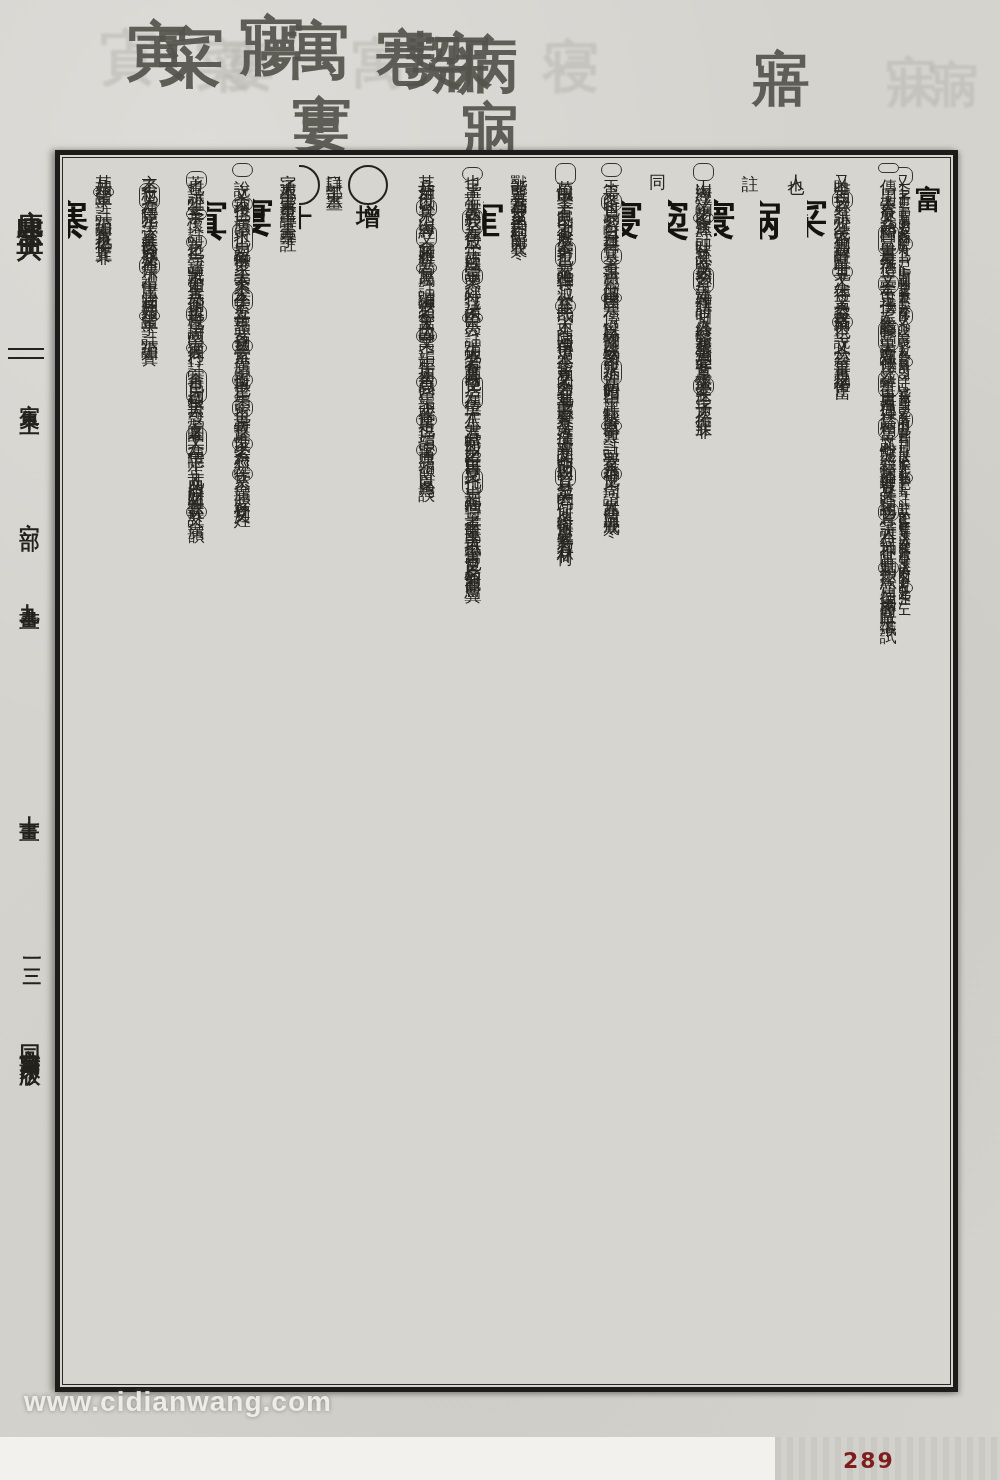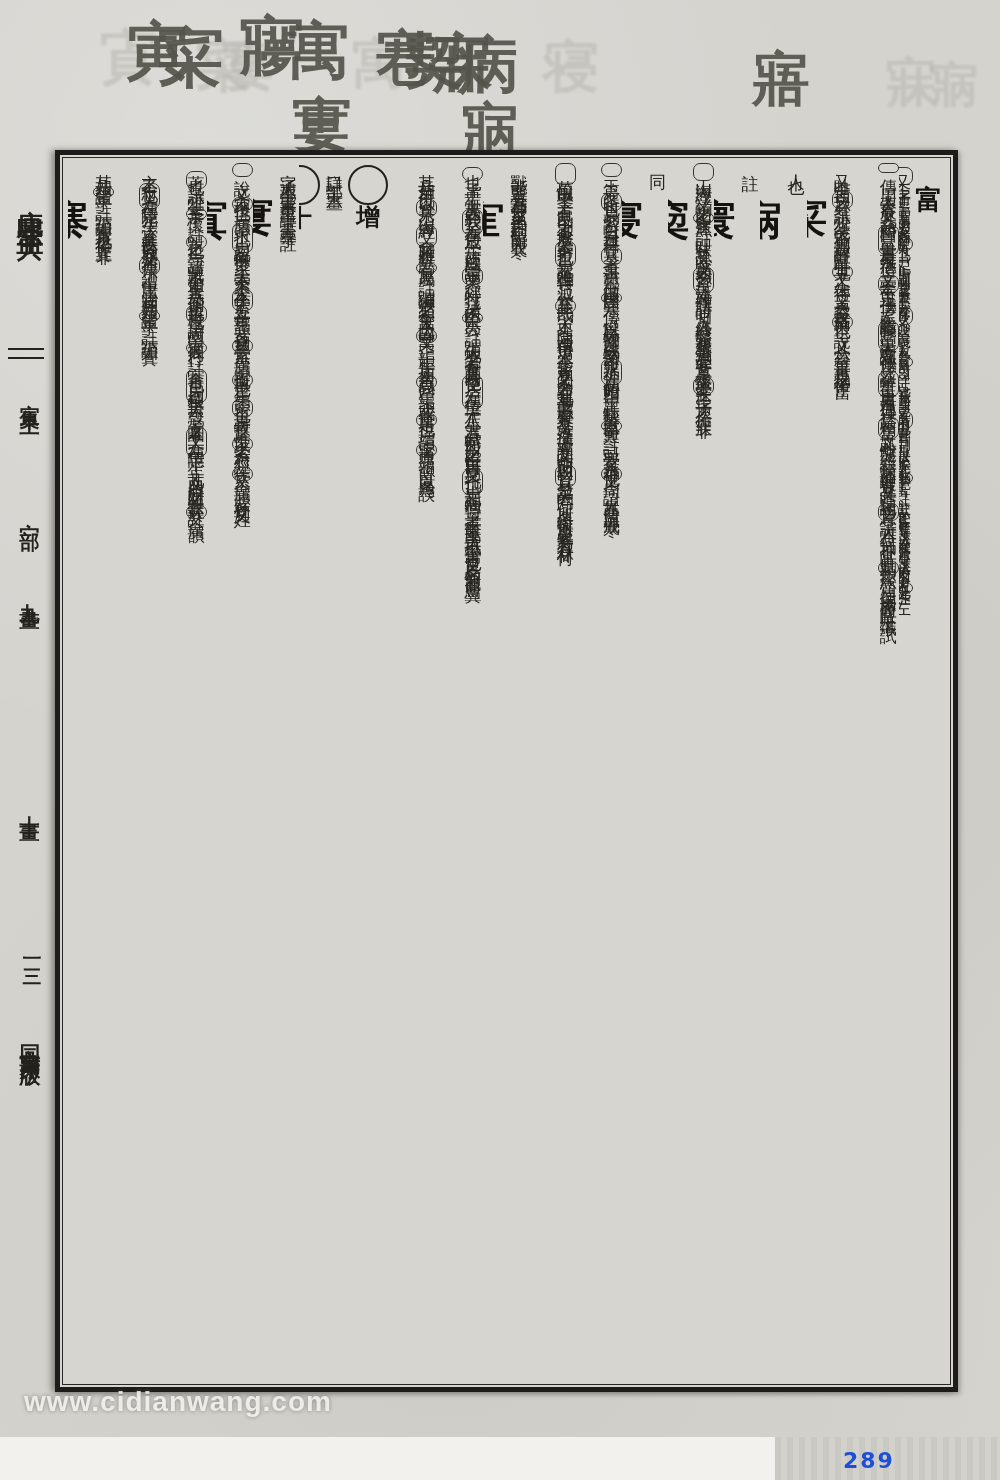--- a/index.html
+++ b/index.html
@@ -60,21 +60,21 @@
   
   .watermark{position:absolute;left:24px;top:1386px;
     font-family:"Liberation Sans","DejaVu Sans",sans-serif;
     font-size:28px;font-weight:bold;color:#f2f2ee;opacity:.85;
     text-shadow:0 0 4px rgba(110,110,105,.9);filter:blur(.4px);letter-spacing:1px;}
   .bottom-strip{position:absolute;left:0;top:1437px;width:775px;height:43px;background:#f2f1ee;}
   .bottom-right{position:absolute;left:775px;top:1437px;width:225px;height:43px;
     background:repeating-linear-gradient(90deg,#c9c8c2 0 6px,#d2d1cb 6px 12px);}
   .pagenum{position:absolute;left:843px;top:1448px;
     font-family:"DejaVu Sans","Liberation Sans",sans-serif;
-    font-size:22px;font-weight:bold;color:#1d4ed8;letter-spacing:2px;text-align:center;}
+    font-size:22px;font-weight:bold;color:#7f1d1d;letter-spacing:2px;text-align:center;}
 </style>
 </head>
 <body>
 
 <div id="seal-band">
     <span class="seal ghost" style="left: 100px; top: 28px; font-size: 58px;">寊</span>
     <span class="seal ghost" style="left: 196px; top: 36px; font-size: 58px;">寀</span>
     <span class="seal ghost" style="left: 222px; top: 38px; font-size: 54px;">寠</span>
     <span class="seal ghost" style="left: 352px; top: 36px; font-size: 54px;">寓</span>
     <span class="seal ghost" style="left: 543px; top: 38px; font-size: 56px;">寝</span>

